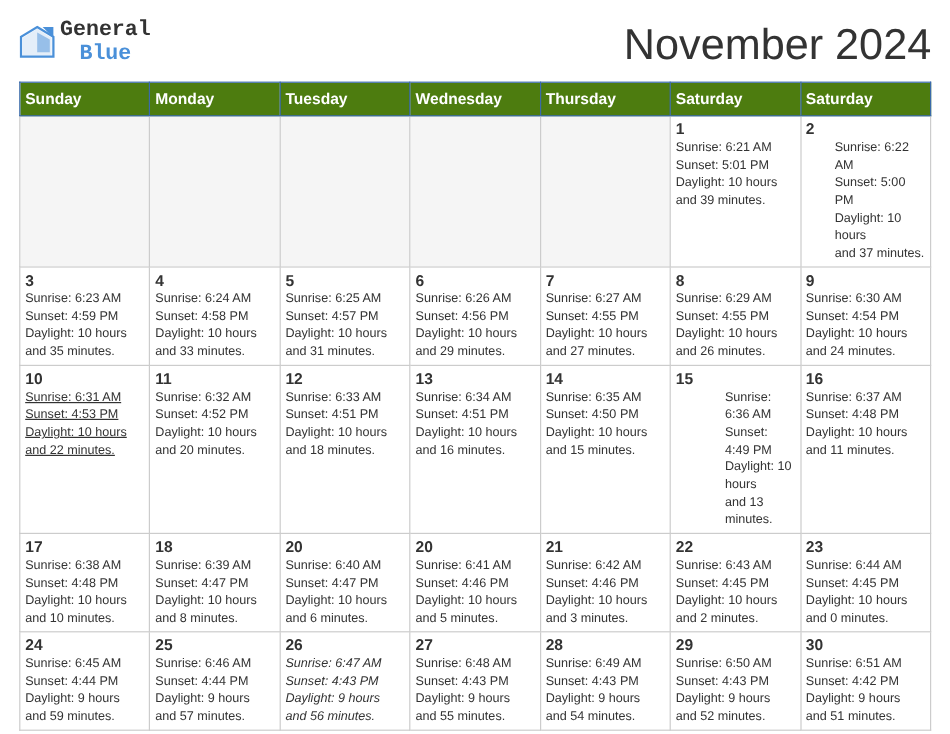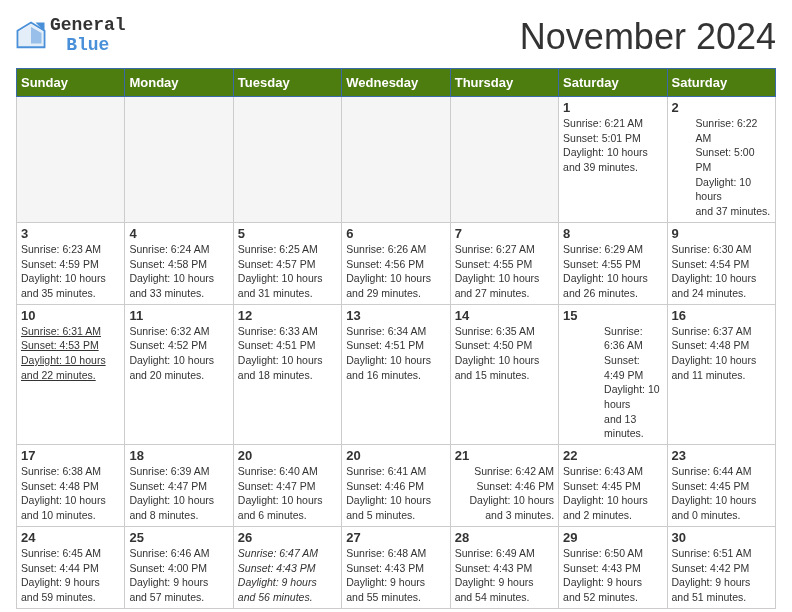--- a/index.html
+++ b/index.html
@@ -273,21 +273,21 @@
         </td>
         <td>
           <span class="day-num">20</span>
           <div class="day-info" style="white-space: pre-line;">Sunrise: 6:41 AM
 Sunset: 4:46 PM
 Daylight: 10 hours
 and 5 minutes.</div>
         </td>
         <td>
           <span class="day-num">21</span>
-          <div class="day-info" style="white-space: pre-line; text-align: right;">Sunrise: 6:42 AM
+          <div class="day-info" style="white-space: pre-line;">Sunrise: 6:42 AM
 Sunset: 4:46 PM
 Daylight: 10 hours
 and 3 minutes.</div>
         </td>
         <td>
           <span class="day-num">22</span>
           <div class="day-info" style="white-space: pre-line;">Sunrise: 6:43 AM
 Sunset: 4:45 PM
 Daylight: 10 hours
 and 2 minutes.</div>
@@ -304,21 +304,21 @@
         <td>
           <span class="day-num">24</span>
           <div class="day-info" style="white-space: pre-line;">Sunrise: 6:45 AM
 Sunset: 4:44 PM
 Daylight: 9 hours
 and 59 minutes.</div>
         </td>
         <td>
           <span class="day-num">25</span>
           <div class="day-info" style="white-space: pre-line;">Sunrise: 6:46 AM
-Sunset: 4:00 PM
+Sunset: 4:44 PM
 Daylight: 9 hours
 and 57 minutes.</div>
         </td>
         <td>
           <span class="day-num">26</span>
           <div class="day-info" style="white-space: pre-line; font-style: italic;">Sunrise: 6:47 AM
 Sunset: 4:43 PM
 Daylight: 9 hours
 and 56 minutes.</div>
         </td>

